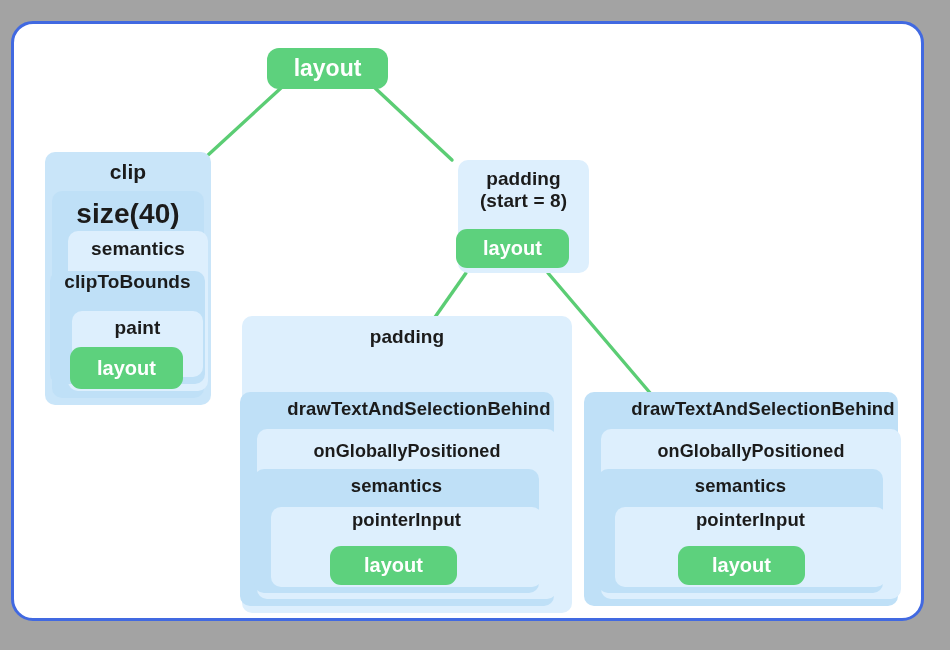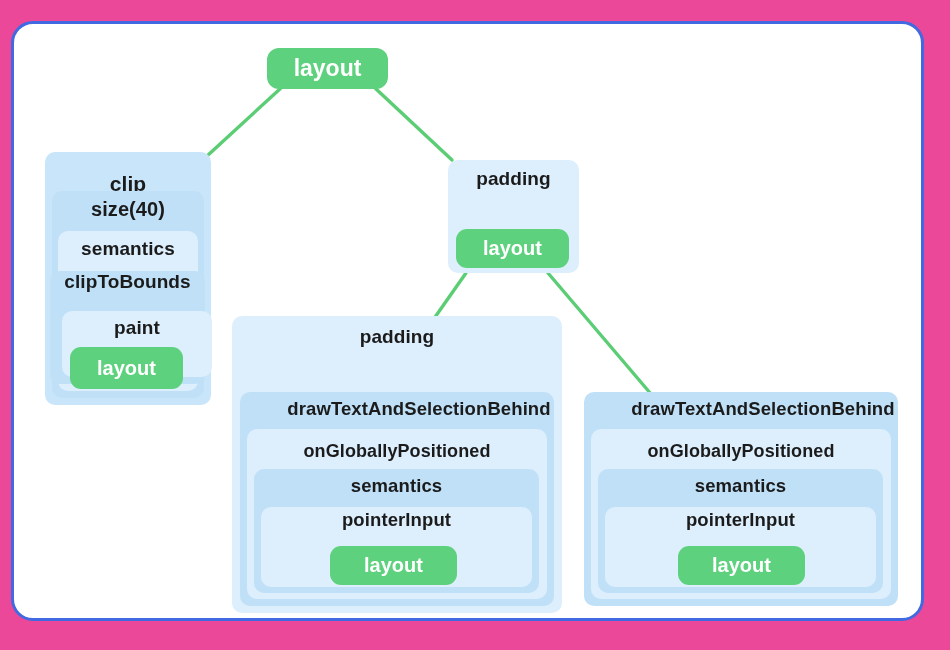--- a/index.html
+++ b/index.html
@@ -12,21 +12,21 @@
     height: 650px;
     font-family: "Liberation Sans", sans-serif;
     -webkit-font-smoothing: antialiased;
   }
 
   #canvas {
     position: relative;
     width: 950px;
     height: 650px;
     overflow: hidden;
-    background: #ec4899;
+    background: #a3a3a3;
   }
 
   
   #frame {
     position: absolute;
     left: 11px;
     top: 21px;
     width: 913px;
     height: 600px;
     border: 3px solid #4169e1;
@@ -45,21 +45,21 @@
   }
 
   
   .node {
     position: absolute;
     box-sizing: border-box;
     border-radius: 10px;
     text-align: center;
   }
   .blue-a { background: #c9e5f9; }
-  .blue-b { background: #ddeffd; }
+  .blue-b { background: #ddeffd; margin-left: 10px; }
 
   .node-label {
     display: block;
     color: #1b1b1b;
     font-weight: bold;
     letter-spacing: 0.1px;
     line-height: 1.15;
     white-space: nowrap;
   }
 
@@ -85,26 +85,26 @@
     width: 121px; height: 41px;
     border-radius: 12px;
   }
   #root-layout .leaf-label { font-size: 23px; }
 
   
   #clip-node      { left: 45px;  top: 152px; width: 166px; height: 253px; }
   #size-node      { left: 52px;  top: 191px; width: 152px; height: 207px; }
   #semantics-node { left: 58px;  top: 231px; width: 140px; height: 160px; }
   #cliptobounds-node { left: 50px; top: 271px; width: 155px; height: 113px; }
-  #paint-node     { left: 62px;  top: 311px; width: 150px; height: 66px; }
+  #paint-node     { left: 62px;  top: 311px; width: 131px; height: 66px; }
   #clip-layout    { left: 70px;  top: 347px; width: 113px; height: 42px; }
   #clip-layout .leaf-label { font-size: 20px; }
 
-  .lbl-clip         { font-size: 21px; padding-top: 20px; }
-  .lbl-size         { font-size: 20px; padding-top: 7px; }
+  .lbl-clip         { font-size: 21px; padding-top: 8px; }
+  .lbl-size         { font-size: 28px; padding-top: 7px; }
   .lbl-semantics-l  { font-size: 19px; padding-top: 7px; }
   .lbl-ctb          { font-size: 19px; }
   .lbl-paint        { font-size: 19px; padding-top: 6px; }
 
   
   #padding-start-node { left: 448px; top: 160px; width: 131px; height: 113px; }
   .lbl-padding-start  { font-size: 19px; padding-top: 8px; }
   #padding-start-layout { left: 456px; top: 229px; width: 113px; height: 39px; }
   #padding-start-layout .leaf-label { font-size: 20px; }
 
@@ -164,20 +164,21 @@
   </div>
   <div class="node blue-b" id="paint-node">
     <span class="node-label lbl-paint">paint</span>
   </div>
   <div class="leaf" id="clip-layout">
     <span class="leaf-label">layout</span>
   </div>
 
   <div class="node blue-b" id="padding-start-node">
     <span class="node-label lbl-padding-start">padding</span>
+    <span class="node-label" style="font-size:19px;">(start = 8)</span>
   </div>
   <div class="leaf" id="padding-start-layout">
     <span class="leaf-label">layout</span>
   </div>
 
   <div class="node blue-b" id="padding-top-node">
     <span class="node-label lbl-padding-top">padding</span>
   </div>
   <div class="node" id="dtasb-mid-node" style="background:#bfe0f7;">
     <span class="node-label lbl-dtasb">drawTextAndSelectionBehind</span>

